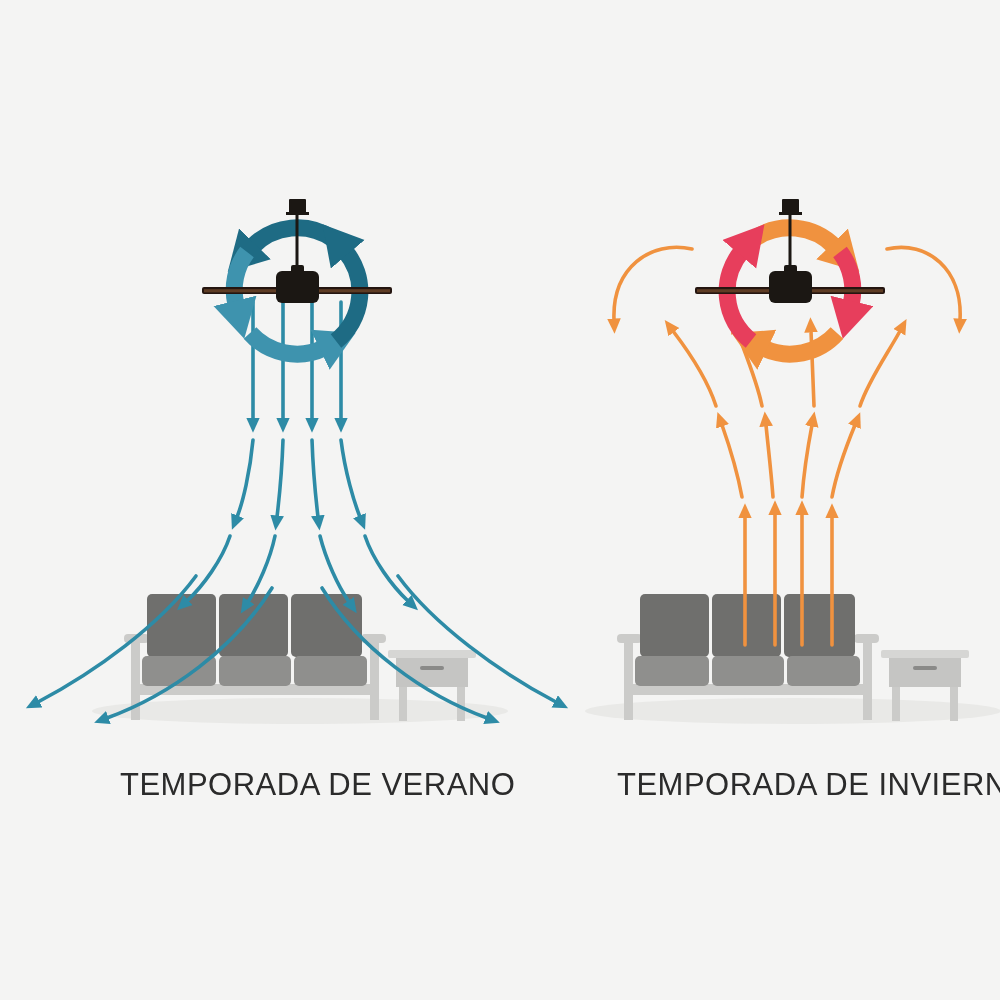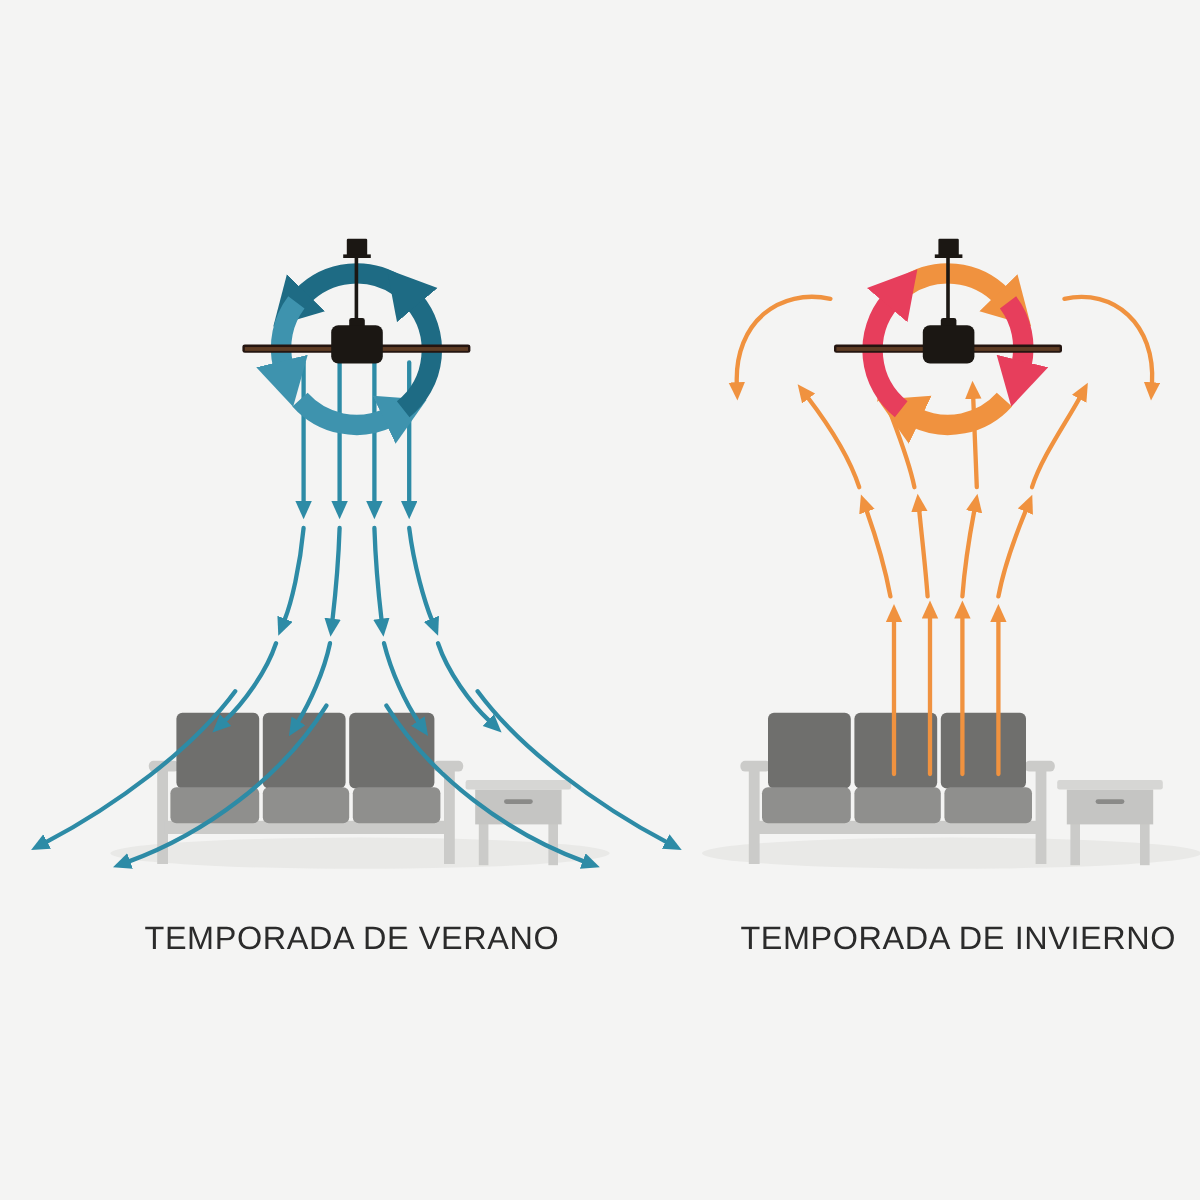--- a/index.html
+++ b/index.html
@@ -30,22 +30,22 @@
   .frame{fill:var(--frame);}
   .ttop{fill:var(--tableTop);}
   .tbody{fill:var(--tableBody);}
   .handle{fill:var(--handle);}
   
   .black{fill:var(--fanBlack);}
   .bladeEdge{fill:var(--bladeEdge);}
   .bladeMid{fill:var(--bladeMid);}
   
   .label{
-    position:absolute;top:767px;width:346px;text-align:right;
-    font-size:27px;letter-spacing:.5px;color:var(--text);white-space:nowrap;
+    position:absolute;top:767px;width:346px;text-align:left;
+    font-size:31px;letter-spacing:.5px;color:var(--text);white-space:nowrap;
   }
   .label.summer{left:120px;}
   .label.winter{left:617px;}
 </style>
 </head>
 <body>
 
 <div class="stage">
   <svg width="1000" height="1000" viewBox="0 0 1000 1000">
     <defs>

